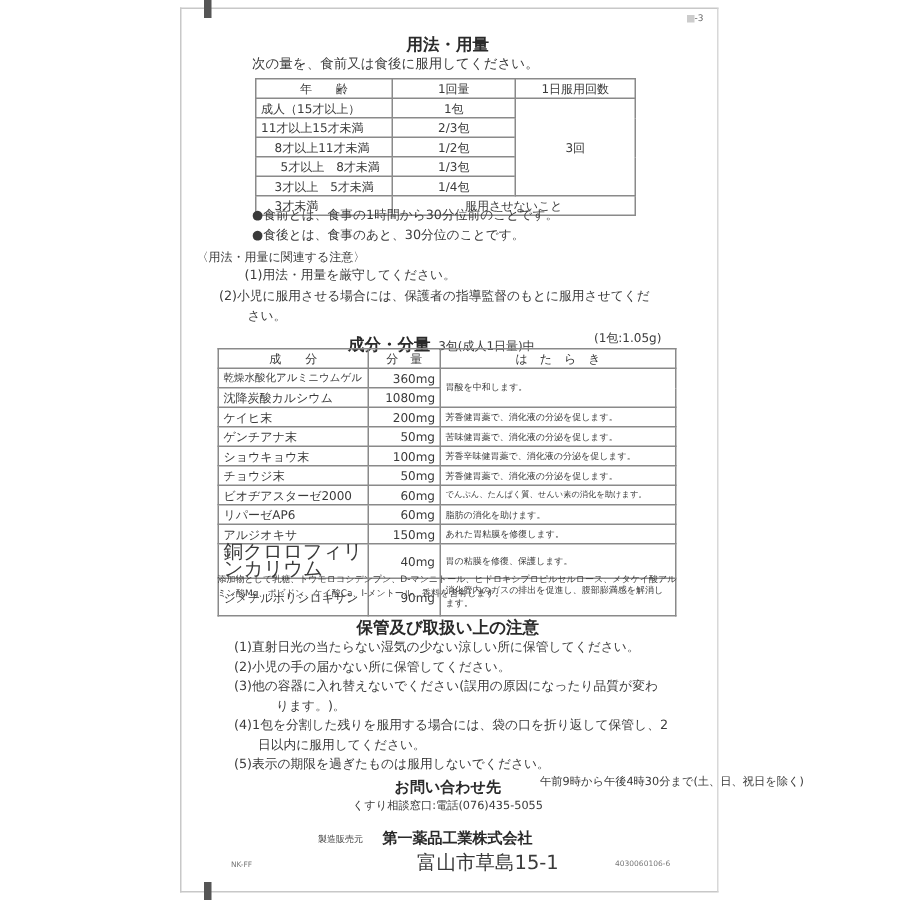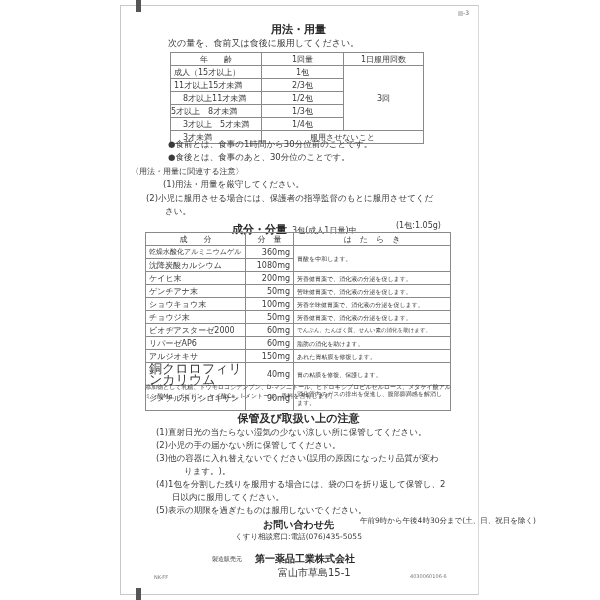--- a/index.html
+++ b/index.html
@@ -46,21 +46,21 @@
   </tr>
   <tr>
     <td>11才以上15才未満</td>
     <td class="center">2/3包</td>
   </tr>
   <tr>
     <td style="padding-left:12px;">8才以上11才未満</td>
     <td class="center">1/2包</td>
   </tr>
   <tr>
-    <td style="padding-left:0;">5才以上　8才未満</td>
+    <td style="padding-left:16px;">5才以上　8才未満</td>
     <td class="center">1/3包</td>
   </tr>
   <tr>
     <td style="padding-left:12px;">3才以上　5才未満</td>
     <td class="center">1/4包</td>
   </tr>
   <tr>
     <td style="padding-left:12px;">3才未満</td>
     <td colspan="2" class="center">服用させないこと</td>
   </tr>
@@ -154,16 +154,16 @@
 <div class="abs t" style="left:184px;top:465px;">ります。)。</div>
 <div class="abs t" style="left:156px;top:478px;">(4)1包を分割した残りを服用する場合には、袋の口を折り返して保管し、2</div>
 <div class="abs t" style="left:172px;top:491px;">日以内に服用してください。</div>
 <div class="abs t" style="left:156px;top:504px;">(5)表示の期限を過ぎたものは服用しないでください。</div>
 
 <div class="abs h" style="left:120px;width:357px;top:518px;font-size:10px;">お問い合わせ先</div>
 <div class="abs center" style="left:120px;width:357px;top:532px;font-size:7.5px;">くすり相談窓口:電話(076)435-5055</div>
 <div class="abs center" style="left:120px;width:416px;top:516px;font-size:7.5px;text-align:right;">午前9時から午後4時30分まで(土、日、祝日を除く)</div>
 <div class="abs" style="left:212px;top:555px;font-size:6px;">製造販売元</div>
 <div class="abs" style="left:255px;top:552px;font-size:10px;font-weight:bold;color:#2a2a2a;">第一薬品工業株式会社</div>
-<div class="abs" style="left:278px;top:566px;font-size:10px;">富山市草島15-1</div>
+<div class="abs" style="left:278px;top:566px;font-size:13px;">富山市草島15-1</div>
 
 <div class="abs" style="left:154px;top:574px;font-size:5px;color:#777;">NK-FF</div>
 <div class="abs" style="left:410px;top:573px;font-size:5px;color:#777;">4030060106-6</div>
 
 </body></html>

